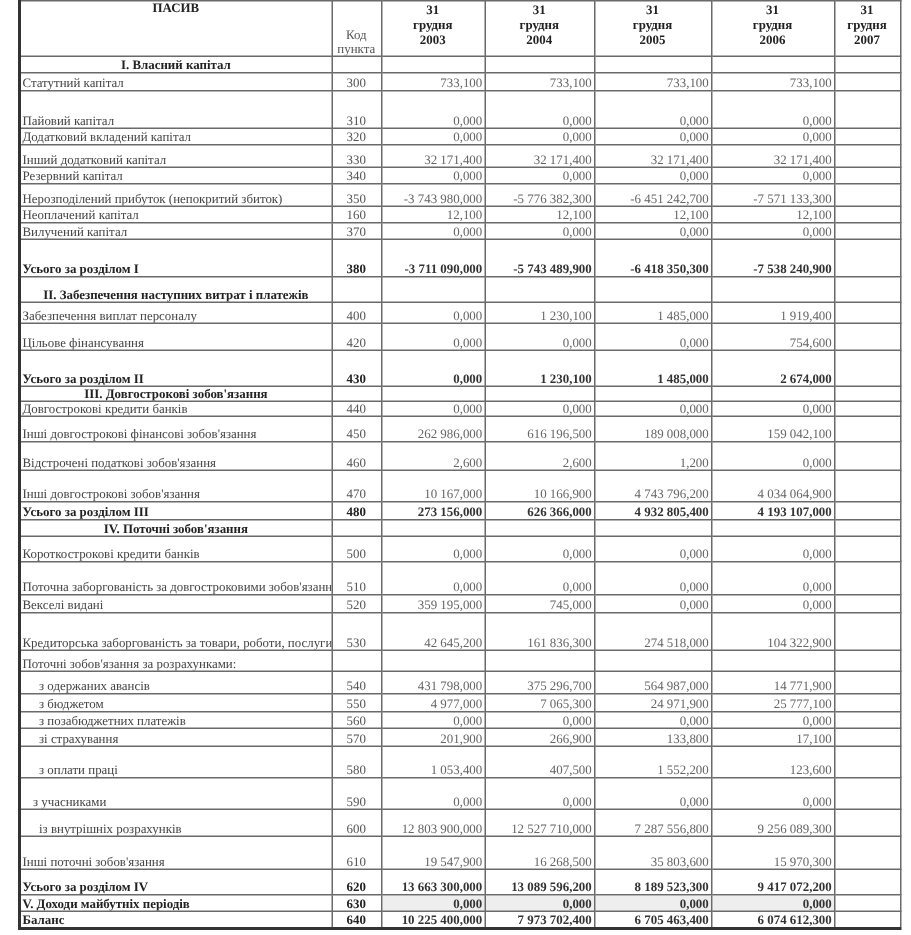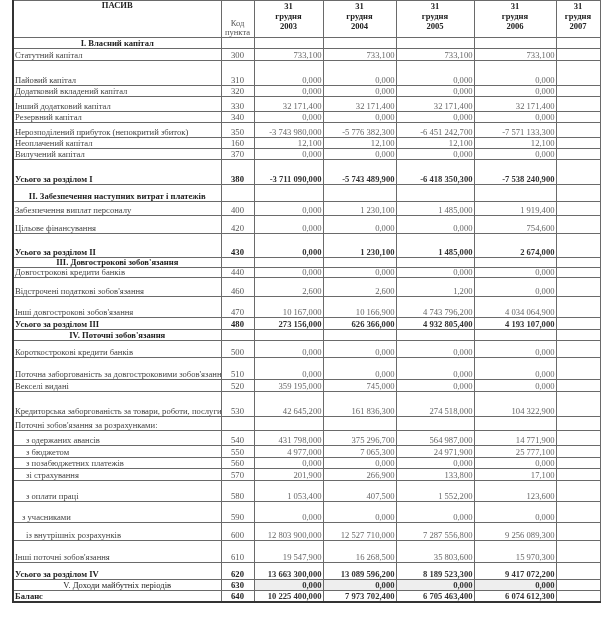--- a/index.html
+++ b/index.html
@@ -210,20 +210,29 @@
       </tr>
       <tr style="height: 9px;">
         <td class="label">Довгострокові кредити банків</td>
         <td class="code">440</td>
         <td class="num">0,000</td>
         <td class="num">0,000</td>
         <td class="num">0,000</td>
         <td class="num">0,000</td>
         <td class="num" style="background: rgb(255, 255, 255);"></td>
       </tr>
+      <tr style="height: 17px;">
+        <td class="label">Інші довгострокові фінансові зобов'язання</td>
+        <td class="code">450</td>
+        <td class="num">262 986,000</td>
+        <td class="num">616 196,500</td>
+        <td class="num">189 008,000</td>
+        <td class="num">159 042,100</td>
+        <td class="num" style="background: rgb(255, 255, 255);"></td>
+      </tr>
       <tr style="height: 19px;">
         <td class="label">Відстрочені податкові зобов'язання</td>
         <td class="code">460</td>
         <td class="num">2,600</td>
         <td class="num">2,600</td>
         <td class="num">1,200</td>
         <td class="num">0,000</td>
         <td class="num" style="background: rgb(255, 255, 255);"></td>
       </tr>
       <tr style="height: 21px;">
@@ -373,21 +382,21 @@
       <tr class="total" style="height: 17px;">
         <td class="label">Усього за розділом IV</td>
         <td class="code">620</td>
         <td class="num">13 663 300,000</td>
         <td class="num">13 089 596,200</td>
         <td class="num">8 189 523,300</td>
         <td class="num">9 417 072,200</td>
         <td class="num" style="background: rgb(255, 255, 255);"></td>
       </tr>
       <tr class="total grey" style="height: 11px;">
-        <td class="label" style="text-align: center; font-weight: normal;">V. Доходи майбутніх періодів</td>
+        <td class="label" style="font-weight: bold;">V. Доходи майбутніх періодів</td>
         <td class="code">630</td>
         <td class="num">0,000</td>
         <td class="num">0,000</td>
         <td class="num">0,000</td>
         <td class="num">0,000</td>
         <td class="num" style="background: rgb(255, 255, 255);"></td>
       </tr>
       <tr class="total" style="height: 11px;">
         <td class="label">Баланс</td>
         <td class="code">640</td>

